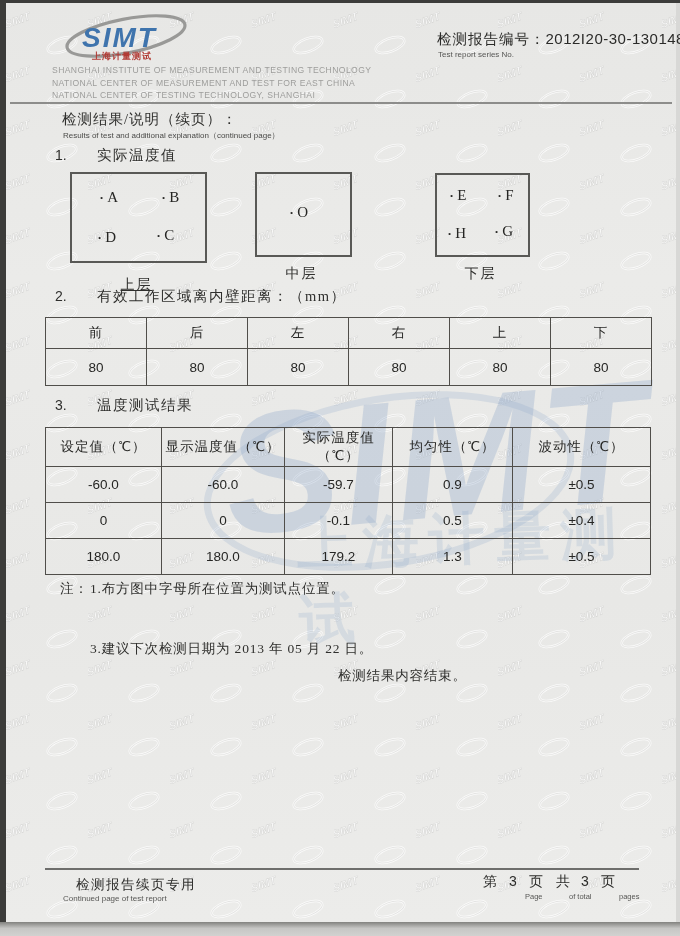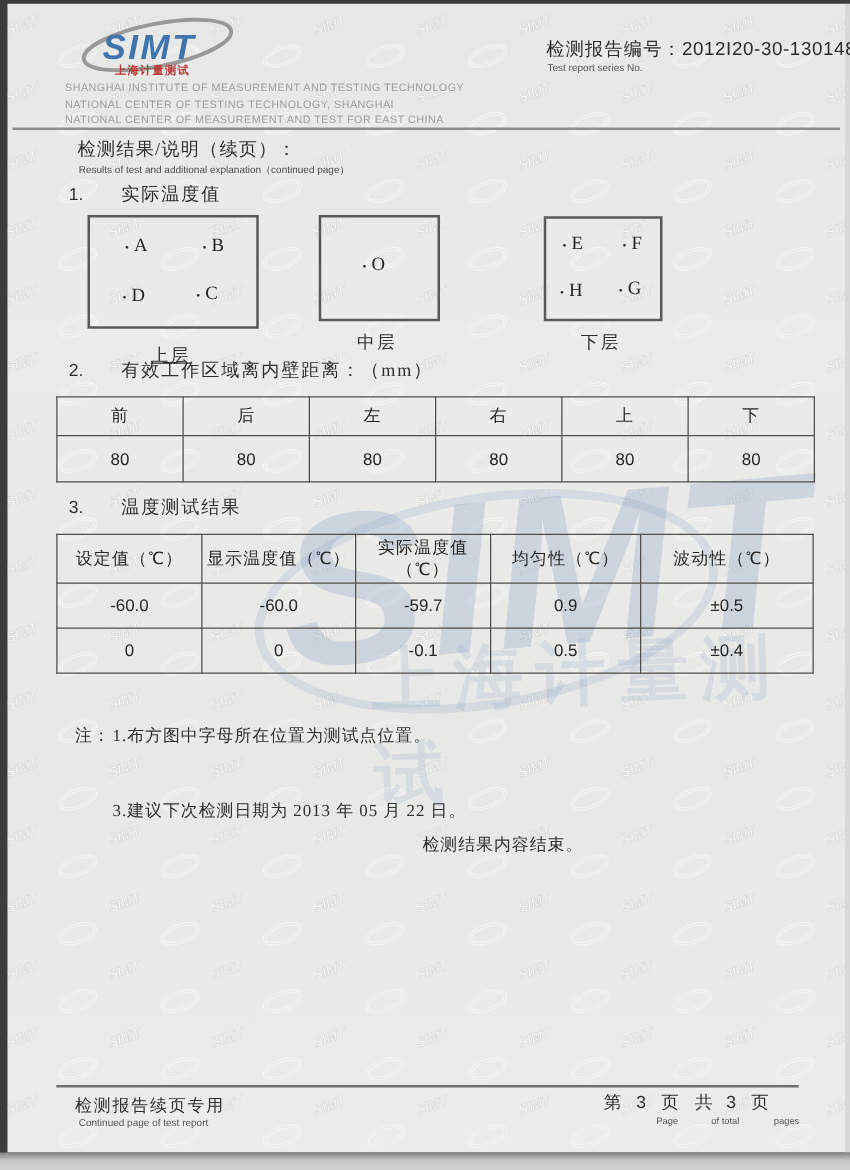--- a/index.html
+++ b/index.html
@@ -49,21 +49,21 @@
   
   table.rep{position:absolute;border-collapse:collapse;table-layout:fixed;z-index:5;
             font-size:13.5px;color:#262624;}
   table.rep th{font-family:"Liberation Serif",serif;font-weight:normal;letter-spacing:1px;}
   table.rep th,table.rep td{border:1.5px solid #504e4a;text-align:center;vertical-align:middle;
             padding:0;}
   
   .note{font-size:13.5px;letter-spacing:0.8px;z-index:5;}
   
   .hr2{left:45px;top:868px;width:594px;height:2px;background:#6e6e6c;z-index:5;}
-  .f-zh{left:60px;top:876px;font-size:13.5px;letter-spacing:1.5px;z-index:5;}
+  .f-zh{left:76px;top:876px;font-size:13.5px;letter-spacing:1.5px;z-index:5;}
   .f-en{left:63px;top:894px;font-size:8px;color:#565654;z-index:5;}
   .f-pg{font-family:"Liberation Serif",serif;font-size:14px;color:#2b2b29;z-index:5;}
   .f-pgs{font-size:7.5px;color:#565654;z-index:5;padding-left:43px;}
 </style>
 </head>
 <body>
 
 <div id="scan">
   <div id="paper">
     <svg class="bgpat" width="670" height="919">
@@ -90,22 +90,22 @@
   <div class="abs logo">
     <svg width="140" height="58" viewBox="0 0 140 58">
       <ellipse cx="68" cy="26" rx="60" ry="17" fill="none" stroke="#98989  6"></ellipse>
       <ellipse cx="68" cy="26" rx="60" ry="17" fill="none" stroke="#999997" stroke-width="3.2" transform="rotate(-11 68 26)"></ellipse>
     </svg>
     <div class="logo-text">SIMT</div>
     <div class="logo-sub">上海计量测试</div>
   </div>
   <div class="abs org-lines">
     <div>SHANGHAI INSTITUTE OF MEASUREMENT AND  TESTING TECHNOLOGY</div>
+    <div>NATIONAL CENTER OF MEASUREMENT AND TEST FOR EAST CHINA</div>
     <div>NATIONAL CENTER OF TESTING TECHNOLOGY, SHANGHAI</div>
-    <div>NATIONAL CENTER OF MEASUREMENT AND TEST FOR EAST CHINA</div>
   </div>
   <div class="abs repno">
     <span class="zh">检测报告编号：</span><span class="num">2012I20-30-130148</span>
   </div>
   <div class="abs repno-sub">Test report series No.</div>
   <div class="abs hr1"></div>
 
   <div class="abs zh h-main">检测结果/说明（续页）：</div>
   <div class="abs h-sub">Results of test and additional explanation（continued page）</div>
 
@@ -202,20 +202,27 @@
       <td>-59.7</td>
       <td>0.9</td>
       <td>±0.5</td>
     </tr>
     <tr style="height:36px;">
       <td>0</td>
       <td>0</td>
       <td>-0.1</td>
       <td>0.5</td>
       <td>±0.4</td>
+    </tr>
+    <tr style="height:36px;">
+      <td>180.0</td>
+      <td>180.0</td>
+      <td>179.2</td>
+      <td>1.3</td>
+      <td>±0.5</td>
     </tr>
   </tbody>
     </table>
 
   <div class="abs zh note" style="left:60px;top:580px;">注：</div>
   <div class="abs zh note" style="left:90px;top:580px;">1.布方图中字母所在位置为测试点位置。</div>
   <div class="abs zh note" style="left:90px;top:640px;">3.建议下次检测日期为 2013 年 05 月 22 日。</div>
   <div class="abs zh note" style="left:338px;top:667px;">检测结果内容结束。</div>
 
   <div class="abs hr2"></div>

